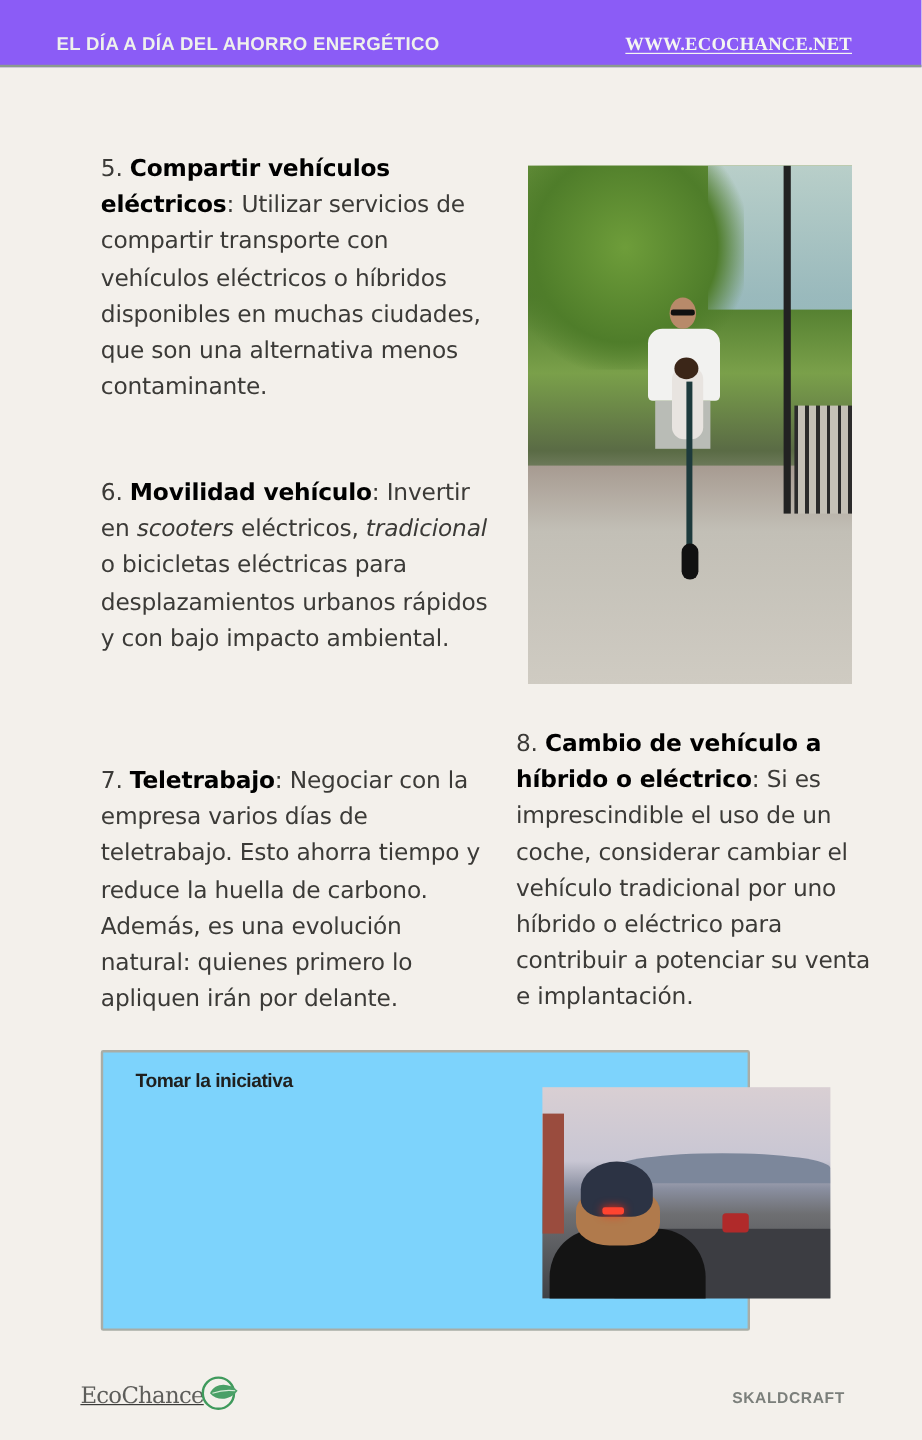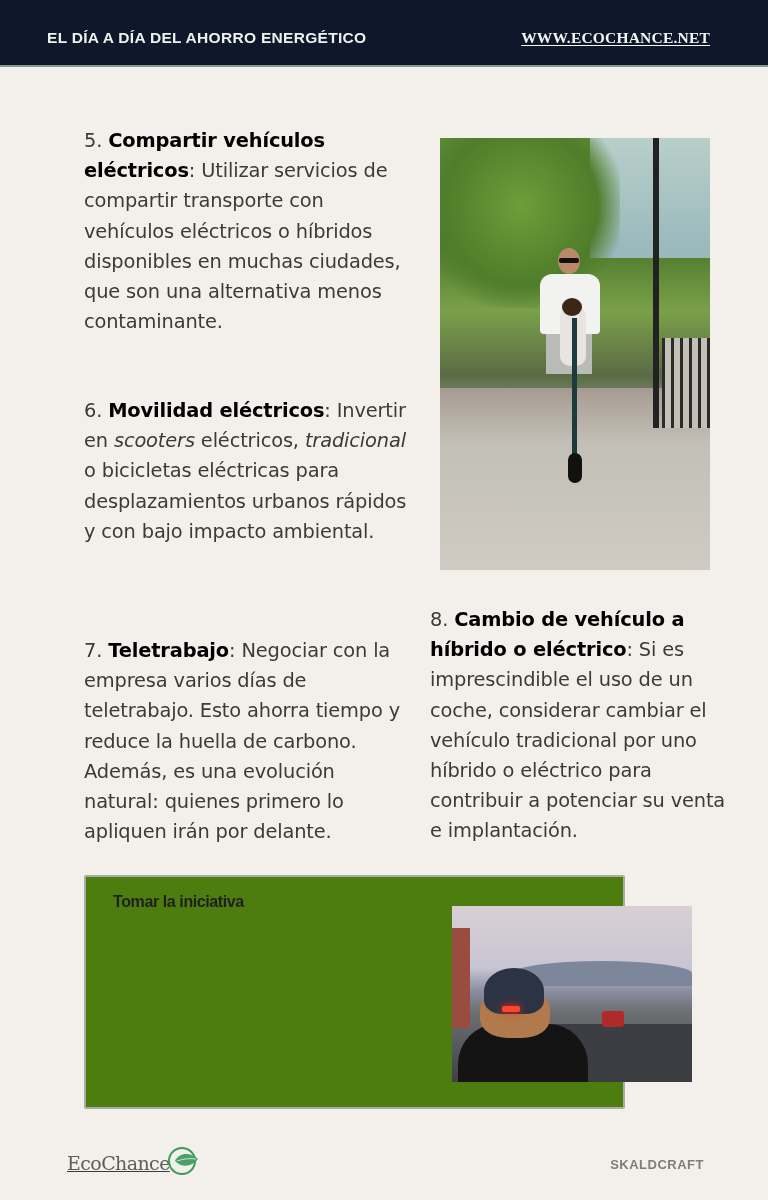--- a/index.html
+++ b/index.html
@@ -4,22 +4,22 @@
 <style>
   * { box-sizing: border-box; margin: 0; padding: 0; }
   html, body { width: 768px; height: 1200px; overflow: hidden; }
   body {
     background: #f3f0eb;
     font-family: "DejaVu Sans", sans-serif;
     color: #3a3a38;
     position: relative;
   }
   .header {
-    position: absolute; left: 0; top: 0; width: 768px; height: 67px;
-    background: #0f172a;
+    position: absolute; left: 0; top: 0; width: 768px; height: 56px;
+    background: #8b5cf6;
     border-bottom: 2px solid #8a9a8e;
   }
   .header-title {
     position: absolute; left: 47px; top: 29px;
     font-family: "Liberation Sans", sans-serif; font-weight: bold;
     font-size: 15.5px; letter-spacing: 0.3px; color: #eef1ec;
   }
   .header-link {
     position: absolute; right: 58px; top: 29px;
     font-family: Liberation Serif, serif; font-weight: bold;
@@ -73,21 +73,21 @@
   #photo-scooter .glasses { position:absolute; left: 27px; top: 10px; width: 20px; height: 5px; background:#111; border-radius:2px; }
   #photo-scooter .shirt { position:absolute; left: 8px; top: 26px; width: 60px; height: 60px; background:#f2f2f0; border-radius: 12px 12px 4px 4px; }
   #photo-scooter .shorts { position:absolute; left: 14px; top: 86px; width: 46px; height: 40px; background:#b9bcb6; }
   #photo-scooter .girl { position:absolute; left: 28px; top: 58px; width: 26px; height: 60px; background:#e8e4e0; border-radius: 10px; }
   #photo-scooter .girl-hair { position:absolute; left: 30px; top: 50px; width: 20px; height: 18px; background:#3b2618; border-radius: 50%; }
   #photo-scooter .stem { position:absolute; left: 40px; top: 70px; width: 5px; height: 150px; background:#1d3a3c; }
   #photo-scooter .wheel { position:absolute; left: 36px; top: 205px; width: 14px; height: 30px; background:#111; border-radius: 7px; }
 
   .tip-box {
     position: absolute; left: 84px; top: 875px; width: 541px; height: 234px;
-    background: #4d7c0f;
+    background: #7dd3fc;
     border: 2px solid #a9ada6;
     border-radius: 2px;
   }
   .tip-title {
     position: absolute; left: 27px; top: 16px;
     font-family: "Liberation Sans", sans-serif; font-weight: bold;
     font-size: 16px; color: #1f1f1e; letter-spacing: -0.4px;
   }
   .tip-text {
     position: absolute; left: 27px; top: 60px; width: 330px;
@@ -130,21 +130,21 @@
   <a class="header-link">WWW.ECOCHANCE.NET</a>
 </div>
 
 <p class="para" id="p5">
   <span>5.</span>
   <b>Compartir vehículos eléctricos</b><span>: Utilizar servicios de compartir transporte con vehículos eléctricos o híbridos disponibles en muchas ciudades, que son una alternativa menos contaminante.</span>
 </p>
 
 <p class="para" id="p6">
   <span>6.</span>
-  <b>Movilidad eléctricos</b><span>: Invertir en </span><i>scooters</i><span> eléctricos, </span><i>tradicional</i><span> o bicicletas eléctricas para desplazamientos urbanos rápidos y con bajo impacto ambiental.</span>
+  <b>Movilidad vehículo</b><span>: Invertir en </span><i>scooters</i><span> eléctricos, </span><i>tradicional</i><span> o bicicletas eléctricas para desplazamientos urbanos rápidos y con bajo impacto ambiental.</span>
 </p>
 
 <p class="para" id="p7">
   <span>7.</span>
   <b>Teletrabajo</b><span>: Negociar con la empresa varios días de teletrabajo. Esto ahorra tiempo y reduce la huella de carbono. Además, es una evolución natural: quienes primero lo apliquen irán por delante.</span>
 </p>
 
 <p class="para" id="p8">
   <span>8.</span>
   <b>Cambio de vehículo a híbrido o eléctrico</b><span>: Si es imprescindible el uso de un coche, considerar cambiar el vehículo tradicional por uno híbrido o eléctrico para contribuir a potenciar su venta e implantación.</span>

